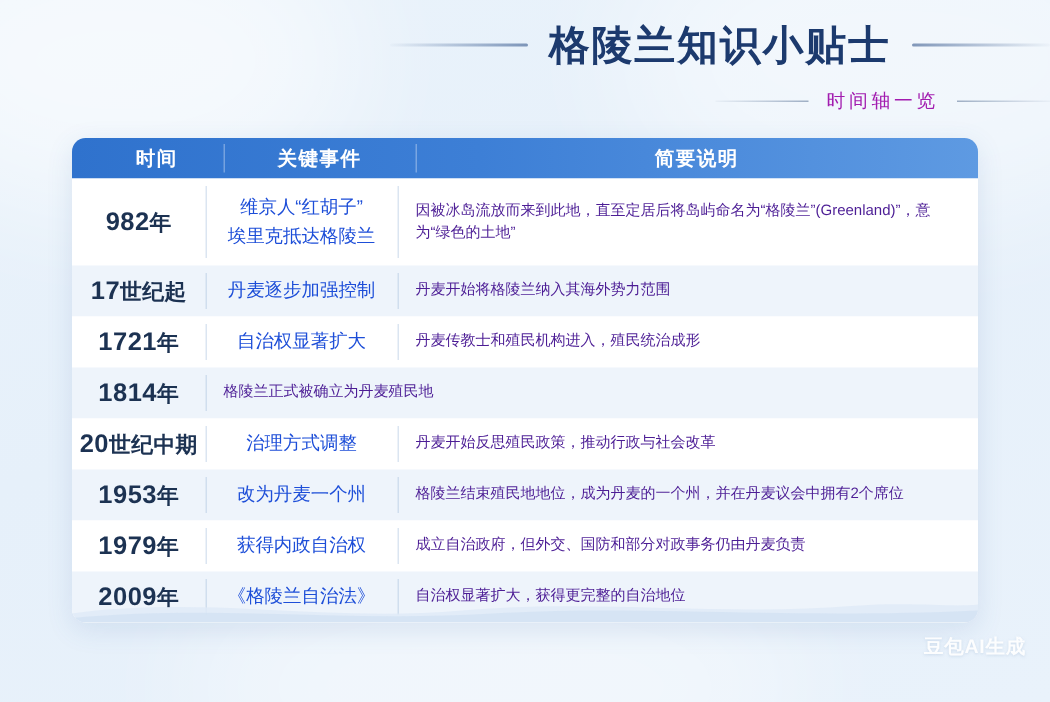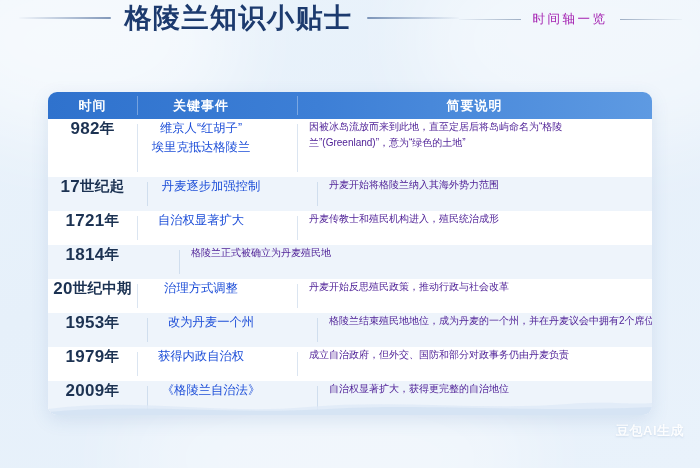--- a/index.html
+++ b/index.html
@@ -26,21 +26,22 @@
   .bg-blob.a { width: 320px; height: 200px; left: -80px; top: -60px;  background: rgba(255,255,255,0.55); }
   .bg-blob.b { width: 380px; height: 220px; right: -90px; top: -70px; background: rgba(255,255,255,0.45); }
   .bg-blob.c { width: 420px; height: 180px; left: 120px; bottom: -80px; background: rgba(255,255,255,0.40); }
 
   
   .header {
     position: absolute;
     top: 0; left: 0; right: 0;
     height: 88px;
     display: flex;
-    align-items: flex-start;
+    flex-direction: column;
+    align-items: flex-end;
     justify-content: center;
   }
 
   .title-row {
     display: flex;
     align-items: center;
     justify-content: center;
     gap: 14px;
   }
 
@@ -90,20 +91,21 @@
     border-radius: 9px;
     overflow: hidden;
     box-shadow: 0 5px 18px rgba(60,105,170,0.13);
     background: #ffffff;
   }
 
   .t-head {
     display: flex;
     height: 27px;
     background: linear-gradient(to right, #2f72cd 0%, #3d7fd6 45%, #5e9ae2 100%);
+    padding-left: 12px;
   }
   .t-head .cell {
     color: #ffffff;
     font-size: 13px;
     font-weight: bold;
     letter-spacing: 1px;
     display: flex;
     align-items: center;
     justify-content: center;
     position: relative;
@@ -111,34 +113,35 @@
   .t-head .cell + .cell::before {
     content: "";
     position: absolute;
     left: 0; top: 4px; bottom: 4px;
     width: 1px;
     background: rgba(255,255,255,0.32);
   }
 
   .col-time  { width: 89px;  flex: 0 0 89px; }
   .col-event { width: 128px; flex: 0 0 128px; }
-  .col-desc  { flex: 1 1 auto; margin-left: 32px; }
+  .col-desc  { flex: 1 1 auto; }
 
   .t-row {
     display: flex;
     align-items: stretch;
     min-height: 34px;
     background: #ffffff;
     position: relative;
   }
-  .t-row.alt { background: #eef4fb; gap: 10px; }
+  .t-row.alt { background: #eef4fb; }
   .t-row.tall { min-height: 58px; }
 
   .t-row .cell {
     display: flex;
+    align-items: center;
     position: relative;
   }
   .t-row .cell + .cell::before {
     content: "";
     position: absolute;
     left: 0; top: 5px; bottom: 5px;
     width: 1px;
     background: rgba(150,180,215,0.34);
   }
 

